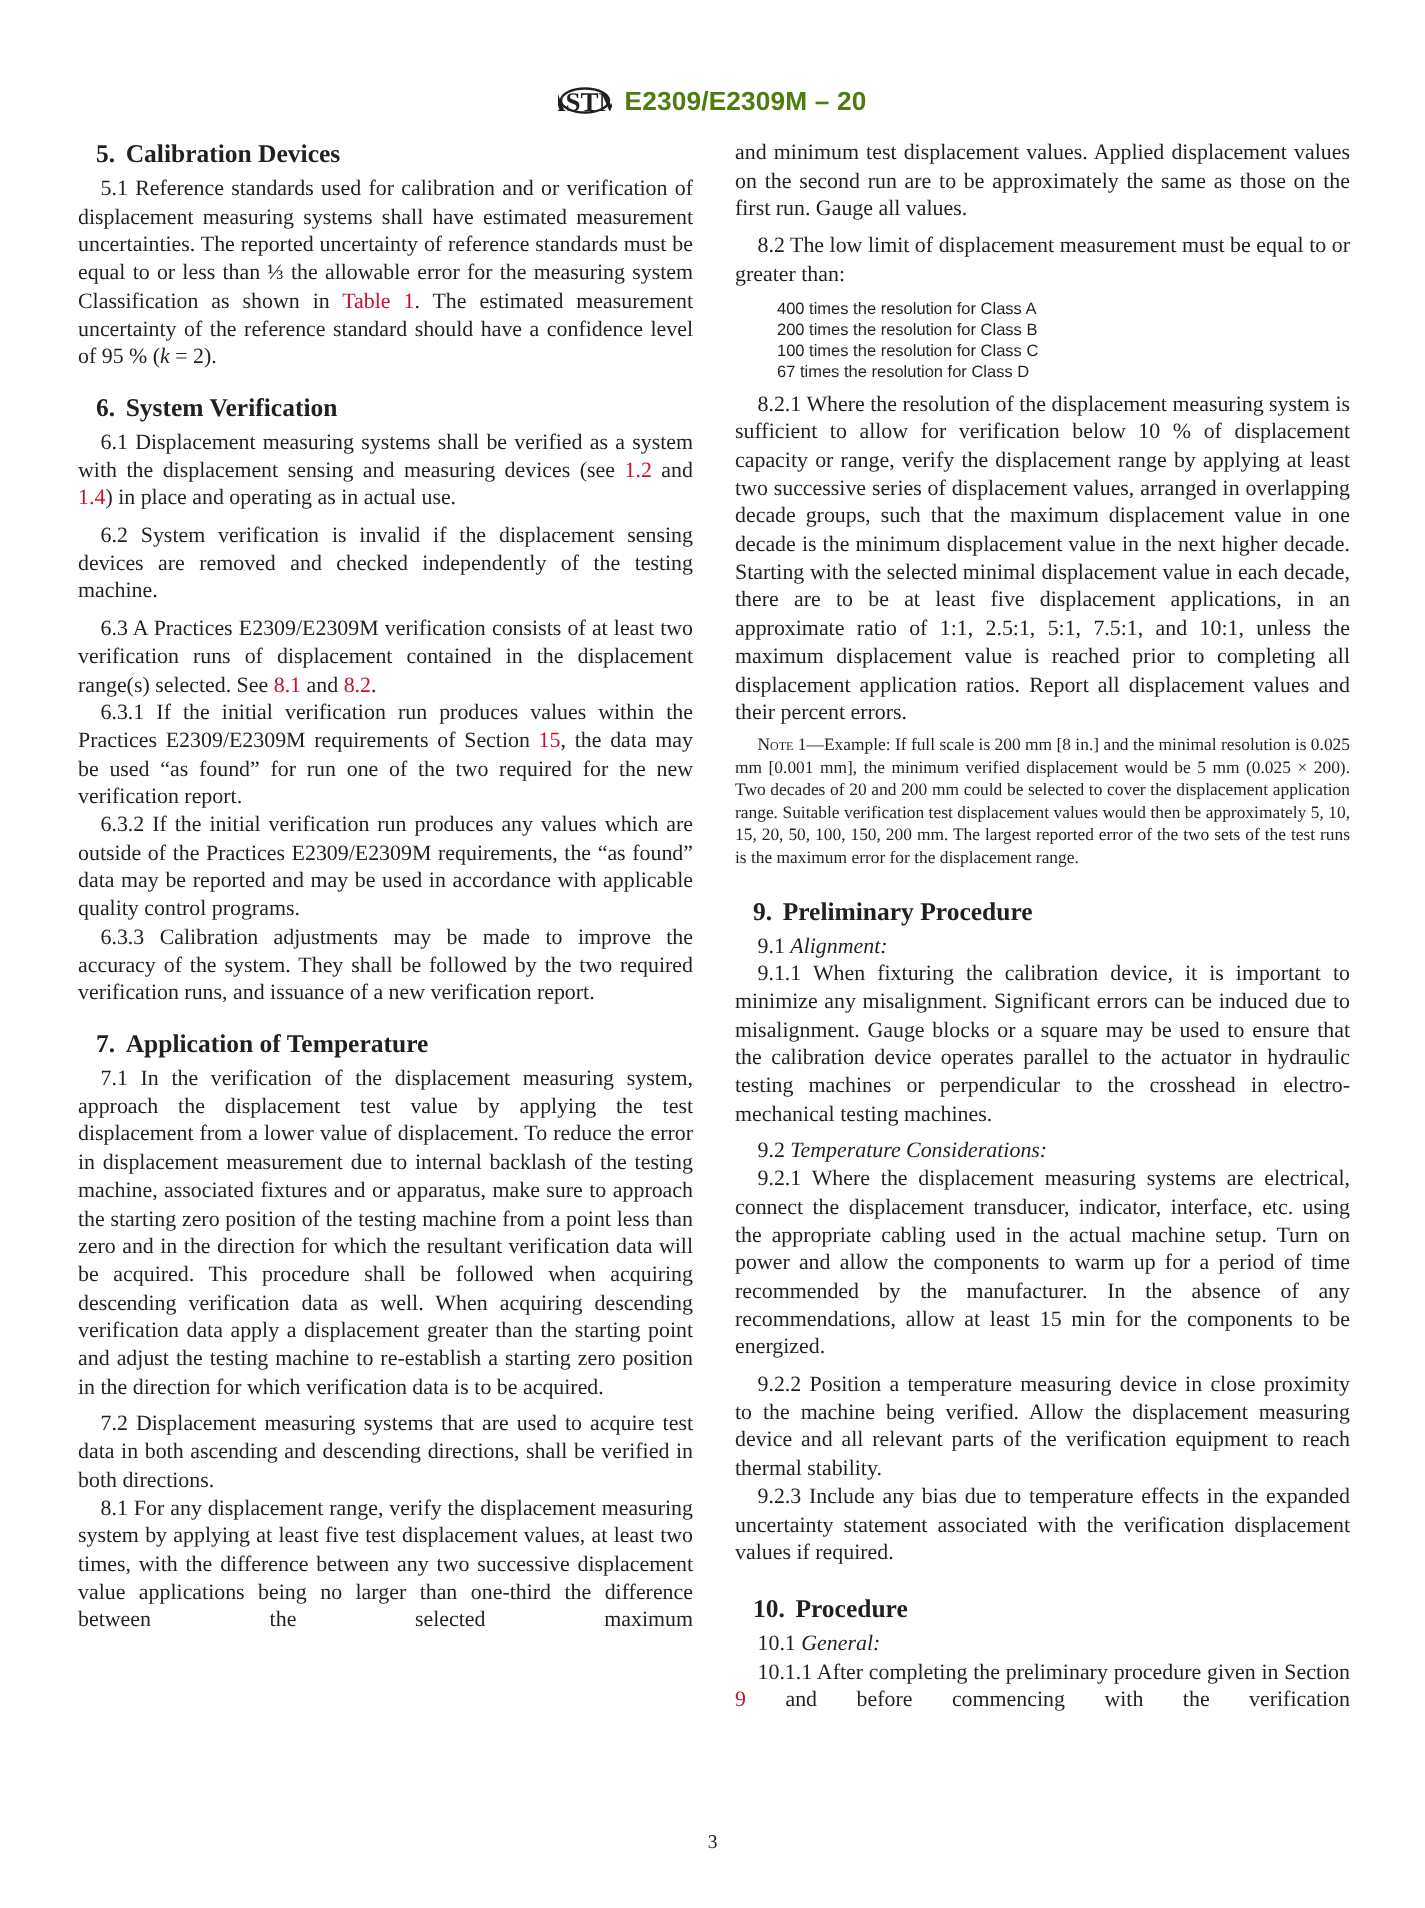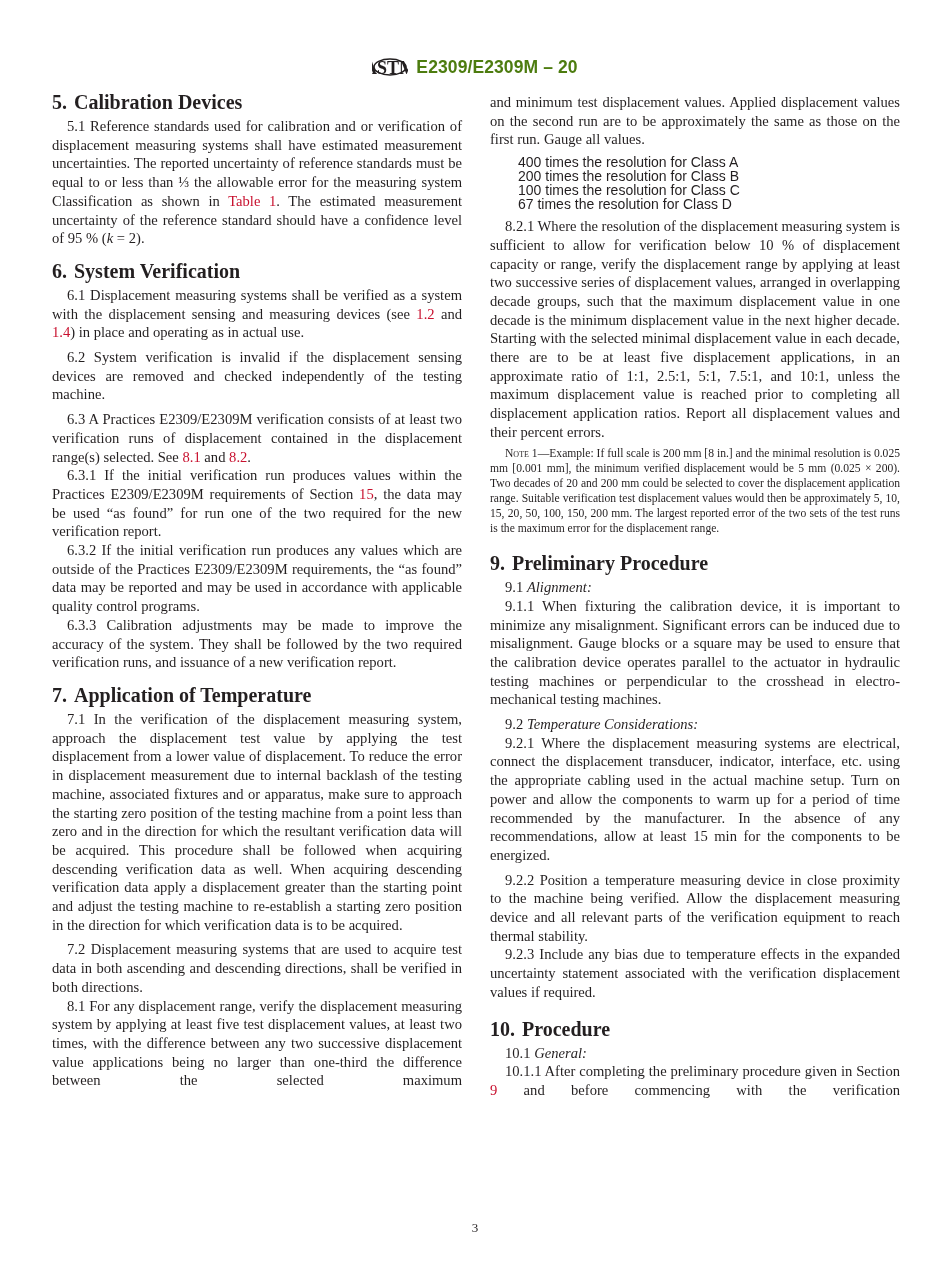--- a/index.html
+++ b/index.html
@@ -8,25 +8,25 @@
   .header { position: absolute; top: 52px; left: 0; width: 950px; text-align: center; }
   .header-inner { display: inline-flex; align-items: center; gap: 8px; }
   .logo { width: 36px; height: 30px; display: inline-block; }
   .doc-title { font-family: "Liberation Sans", "DejaVu Sans", sans-serif; font-weight: bold;
                font-size: 17.5px; color: #4d7c0f; letter-spacing: 0.1px; }
   .col { position: absolute; top: 93px; width: 410px; font-size: 14.6px; line-height: 18.7px; }
   .col.left { left: 52px; }
   .col.right { left: 490px; }
   p { margin: 0; text-align: justify; text-indent: 15px; }
   .gap { margin-top: 6px; }
-  h2 { font-size: 20px; font-weight: bold; margin: 0 0 5px 0; line-height: 19px; }
+  h2 { font-size: 17px; font-weight: bold; margin: 0 0 5px 12px; line-height: 19px; }
   h2 .num { margin-right: 7px; }
   .sec { margin-top: 14px; }
   .link { color: #c8102e; }
-  .small-list { font-family: "Liberation Sans", "DejaVu Sans", sans-serif; font-size: 14px;
+  .small-list { font-family: "Liberation Sans", "DejaVu Sans", sans-serif; font-size: 11px;
                 line-height: 14px; margin: 6px 0 4px 28px; }
   .small-list div { white-space: nowrap; }
   .note { font-size: 11.6px; line-height: 15.1px; text-align: justify; text-indent: 15px; margin-top: 4px; }
   .note .smallcaps { font-variant: small-caps; }
   .italic { font-style: italic; }
   .page-num { position: absolute; top: 1220px; left: 0; width: 950px; text-align: center;
               font-size: 13px; color: #231f20; }
   .noind { text-indent: 0; }
 </style>
 </head>
@@ -59,20 +59,21 @@
 
   <h2 class="sec"><span class="num">7.</span><span>Application of Temperature</span></h2>
   <p>7.1 In the verification of the displacement measuring system, approach the displacement test value by applying the test displacement from a lower value of displacement. To reduce the error in displacement measurement due to internal backlash of the testing machine, associated fixtures and or apparatus, make sure to approach the starting zero position of the testing machine from a point less than zero and in the direction for which the resultant verification data will be acquired. This procedure shall be followed when acquiring descending verification data as well. When acquiring descending verification data apply a displacement greater than the starting point and adjust the testing machine to re-establish a starting zero position in the direction for which verification data is to be acquired.</p>
   <p class="gap">7.2 Displacement measuring systems that are used to acquire test data in both ascending and descending directions, shall be verified in both directions.</p>
 
   <p style="text-align-last: justify;">8.1 For any displacement range, verify the displacement measuring system by applying at least five test displacement values, at least two times, with the difference between any two successive displacement value applications being no larger than one-third the difference between the selected maximum</p>
 </div>
 
 <div class="col right">
   <p class="noind">and minimum test displacement values. Applied displacement values on the second run are to be approximately the same as those on the first run. Gauge all values.</p>
+  <p class="gap">8.2 The low limit of displacement measurement must be equal to or greater than:</p>
   <div class="small-list">
     <div>400 times the resolution for Class A</div>
     <div>200 times the resolution for Class B</div>
     <div>100 times the resolution for Class C</div>
     <div>67 times the resolution for Class D</div>
   </div>
   <p class="gap">8.2.1 Where the resolution of the displacement measuring system is sufficient to allow for verification below 10 % of displacement capacity or range, verify the displacement range by applying at least two successive series of displacement values, arranged in overlapping decade groups, such that the maximum displacement value in one decade is the minimum displacement value in the next higher decade. Starting with the selected minimal displacement value in each decade, there are to be at least five displacement applications, in an approximate ratio of 1:1, 2.5:1, 5:1, 7.5:1, and 10:1, unless the maximum displacement value is reached prior to completing all displacement application ratios. Report all displacement values and their percent errors.</p>
   <div class="note"><span class="smallcaps">Note 1</span><span>—Example: If full scale is 200 mm [8 in.] and the minimal resolution is 0.025 mm [0.001 mm], the minimum verified displacement would be 5 mm (0.025 × 200). Two decades of 20 and 200 mm could be selected to cover the displacement application range. Suitable verification test displacement values would then be approximately 5, 10, 15, 20, 50, 100, 150, 200 mm. The largest reported error of the two sets of the test runs is the maximum error for the displacement range.</span></div>
 
   <h2 class="sec" style="margin-top:18px;"><span class="num">9.</span><span>Preliminary Procedure</span></h2>

